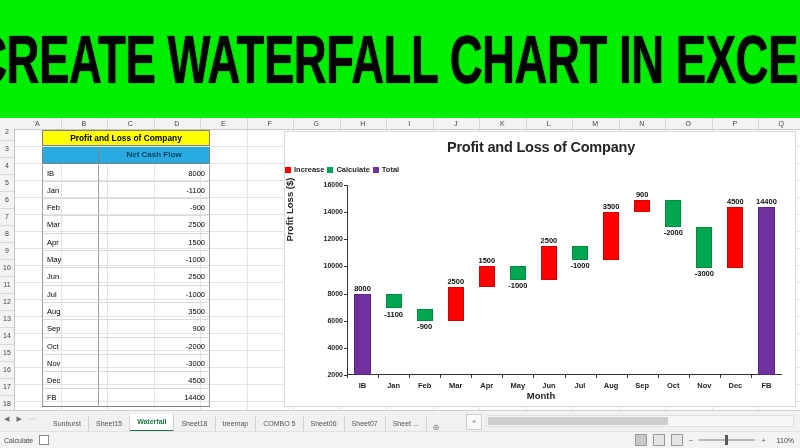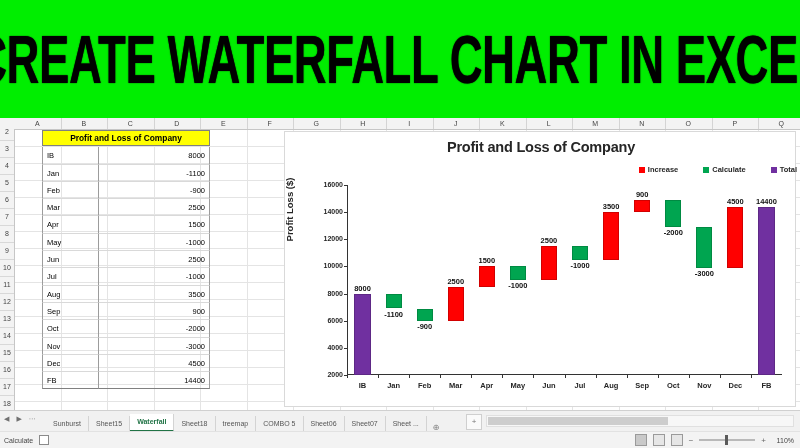--- a/index.html
+++ b/index.html
@@ -41,21 +41,21 @@
        box-sizing:border-box;padding-left:4px;color:#000;}
   .t-v{width:111px;border-right:1px solid #9c9c9c;border-bottom:1px solid #d9d9d9;
        box-sizing:border-box;padding-right:4px;text-align:right;color:#000;}
   .tbl .trow:last-child .t-m,.tbl .trow:last-child .t-v{border-bottom:1px solid #808080;}
 
   
   .chart{position:absolute;left:284px;top:131px;width:512px;height:276px;background:#fff;
          border:1px solid #d9d9d9;box-sizing:border-box;}
   .ch-title{position:absolute;left:0;top:7px;width:512px;text-align:center;
             font-size:14.5px;font-weight:bold;color:#262626;letter-spacing:-0.2px;}
-  .ch-legend{position:absolute;left:0;top:33px;width:512px;display:flex;justify-content:flex-end;gap:25px;}
+  .ch-legend{position:absolute;left:0;top:33px;width:512px;display:flex;justify-content:flex-start;gap:3px;}
   .lg{display:flex;align-items:center;gap:3px;}
   .lg-box{width:6px;height:6px;display:inline-block;}
   .lg-txt{font-size:7.5px;font-weight:bold;color:#262626;}
   .plot{position:absolute;left:62px;top:53px;width:435px;height:190px;}
   .yaxis{position:absolute;left:0;top:0;width:1px;height:190px;background:#333;}
   .xaxis{position:absolute;left:0;bottom:0;width:435px;height:1px;background:#333;}
   .ytick{position:absolute;left:-34px;width:30px;text-align:right;font-size:7px;
          font-weight:bold;color:#262626;transform:translateY(-4px);}
   .ytickmark{position:absolute;left:-3px;width:3px;height:1px;background:#333;}
   .xtickmark{position:absolute;bottom:-3px;width:1px;height:3px;background:#333;}
@@ -182,20 +182,24 @@
         <div class="cell" style="top: 232px;">16</div>
         <div class="cell" style="top: 249px;">17</div>
         <div class="cell" style="top: 266px;">18</div>
       </div>
   </div>
 
   <div class="tbl">
     <div class="trow">
       <div class="t-title">Profit and Loss of Company</div>
     </div>
+    <div class="trow">
+      <div class="t-hdr-a"></div>
+      <div class="t-hdr-b">Net Cash Flow</div>
+    </div>
     <div id="tbl-rows">
         <div class="trow">
           <div class="tcell t-m">IB</div>
           <div class="tcell t-v">8000</div>
         </div>
         <div class="trow">
           <div class="tcell t-m">Jan</div>
           <div class="tcell t-v">-1100</div>
         </div>
         <div class="trow">
@@ -259,20 +263,21 @@
         <div class="lg">
           <span class="lg-box" style="background: rgb(0, 165, 80);"></span>
           <span class="lg-txt">Calculate</span>
         </div>
         <div class="lg">
           <span class="lg-box" style="background: rgb(112, 48, 160);"></span>
           <span class="lg-txt">Total</span>
         </div>
       </div>
     <div class="axis-title-y">Profit Loss ($)</div>
+    <div class="axis-title-x">Month</div>
     <div class="plot" id="plot">
       <div class="yaxis"></div>
       <div class="xaxis"></div>
     <div class="ytick" style="top: 190px;">2000</div>
         <div class="ytickmark" style="top: 190px;"></div>
         <div class="ytick" style="top: 162.857px;">4000</div>
         <div class="ytickmark" style="top: 162.857px;"></div>
         <div class="ytick" style="top: 135.714px;">6000</div>
         <div class="ytickmark" style="top: 135.714px;"></div>
         <div class="ytick" style="top: 108.571px;">8000</div>

